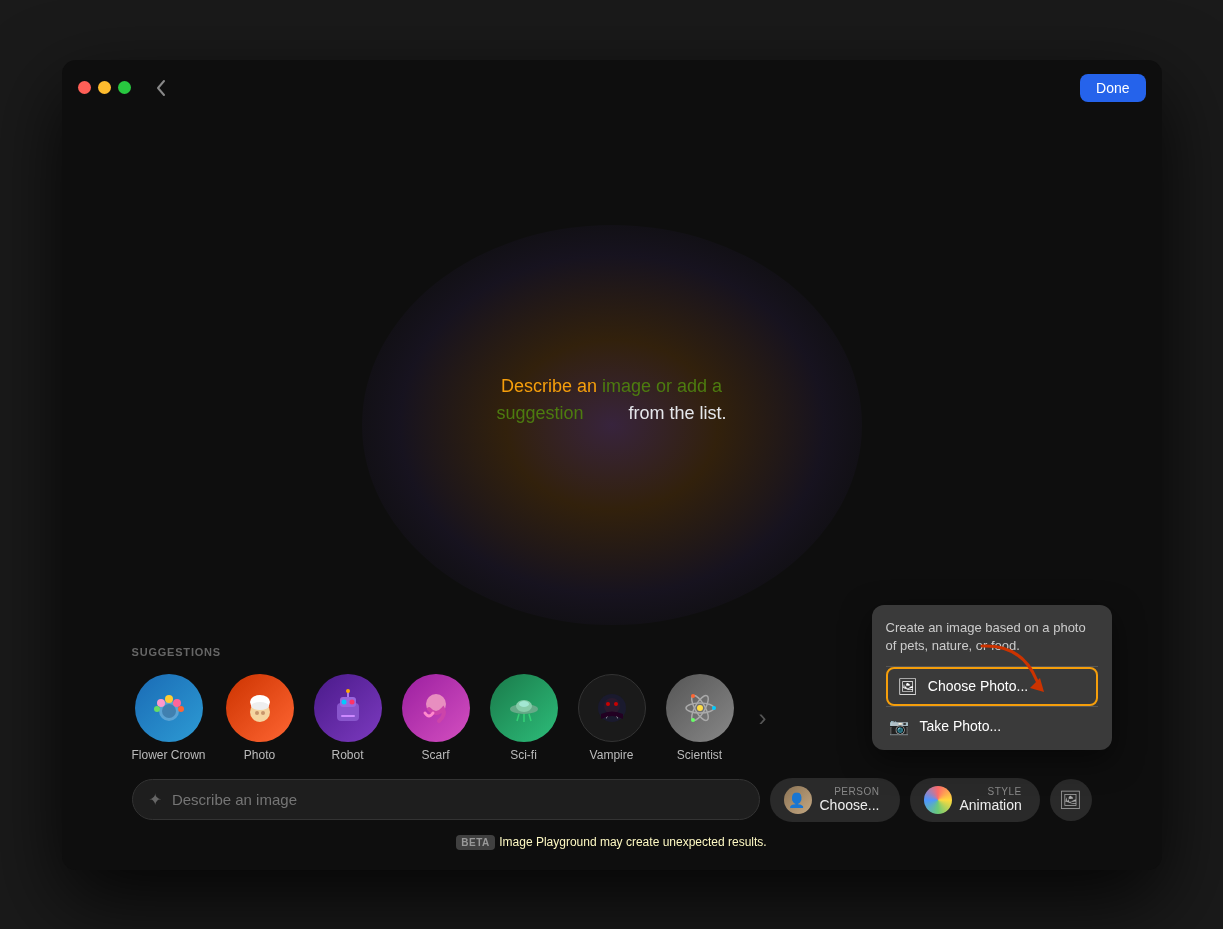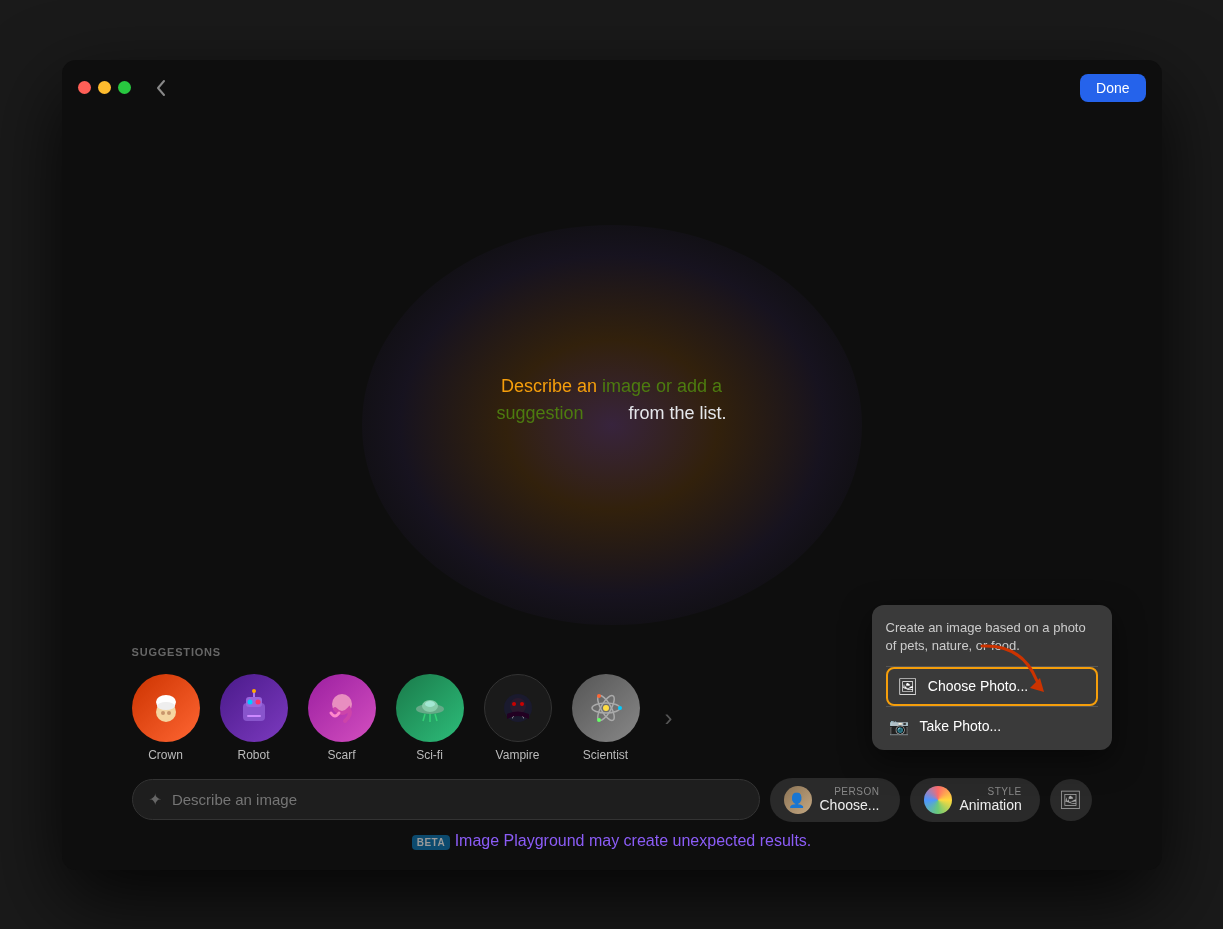--- a/index.html
+++ b/index.html
@@ -303,32 +303,32 @@
       color: #aaa;
     }
 
     
     .beta-bar {
       text-align: center;
       margin-top: 6px;
     }
 
     .beta-tag {
-      background: #0c4a6e;
+      background: #404040;
       color: #999;
       font-size: 10px;
       border-radius: 4px;
       padding: 2px 5px;
       font-weight: 700;
       letter-spacing: 0.5px;
     }
 
     .beta-text {
-      font-size: 16px;
-      color: #8b5cf6;
+      font-size: 12px;
+      color: #fef9c3;
     }
 
     
     .tooltip-popup {
       position: absolute;
       right: 50px;
       bottom: 120px;
       width: 240px;
       background: #3a3a3a;
       border-radius: 12px;
@@ -426,34 +426,50 @@
 
   <div class="bottom-section">
 
     <div class="suggestions-header">
       <span class="suggestions-label">SUGGESTIONS</span>
       <button class="show-more-btn">SHOW MORE</button>
     </div>
 
     <div class="suggestions-row">
 
+      <div class="suggestion-item">
+        <div class="suggestion-icon icon-flower-crown">
+          <svg width="42" height="42" viewBox="0 0 42 42">
+
+            <circle cx="21" cy="24" r="10" fill="#5ba3d4"></circle>
+            <circle cx="21" cy="24" r="7" fill="#4080b0"></circle>
+
+            <circle cx="13" cy="16" r="4" fill="#ff99cc"></circle>
+            <circle cx="21" cy="12" r="4" fill="#ffcc33"></circle>
+            <circle cx="29" cy="16" r="4" fill="#ff6699"></circle>
+            <circle cx="9" cy="22" r="3" fill="#66dd66"></circle>
+            <circle cx="33" cy="22" r="3" fill="#ff6633"></circle>
+          </svg>
+        </div>
+        <span class="suggestion-label">Flower Crown</span>
+      </div>
 
       <div class="suggestion-item">
         <div class="suggestion-icon icon-chef">
           <svg width="42" height="42" viewBox="0 0 42 42">
             <circle cx="21" cy="25" r="10" fill="#f5d5a0"></circle>
 
             <ellipse cx="21" cy="15" rx="10" ry="7" fill="white"></ellipse>
             <rect x="12" y="14" width="18" height="6" fill="white" rx="2"></rect>
             <ellipse cx="21" cy="19" rx="9" ry="4" fill="#eee"></ellipse>
             <circle cx="18" cy="26" r="2" fill="#c8956b"></circle>
             <circle cx="24" cy="26" r="2" fill="#c8956b"></circle>
           </svg>
         </div>
-        <span class="suggestion-label">Crown</span>
+        <span class="suggestion-label">Photo</span>
       </div>
 
       <div class="suggestion-item">
         <div class="suggestion-icon icon-robot">
           <svg width="42" height="42" viewBox="0 0 42 42">
             <rect x="10" y="16" width="22" height="18" rx="4" fill="#8855cc"></rect>
             <rect x="13" y="10" width="16" height="10" rx="3" fill="#9966dd"></rect>
 
             <circle cx="17" cy="15" r="2.5" fill="#00ccff"></circle>
             <circle cx="25" cy="15" r="2.5" fill="#ff3366"></circle>

